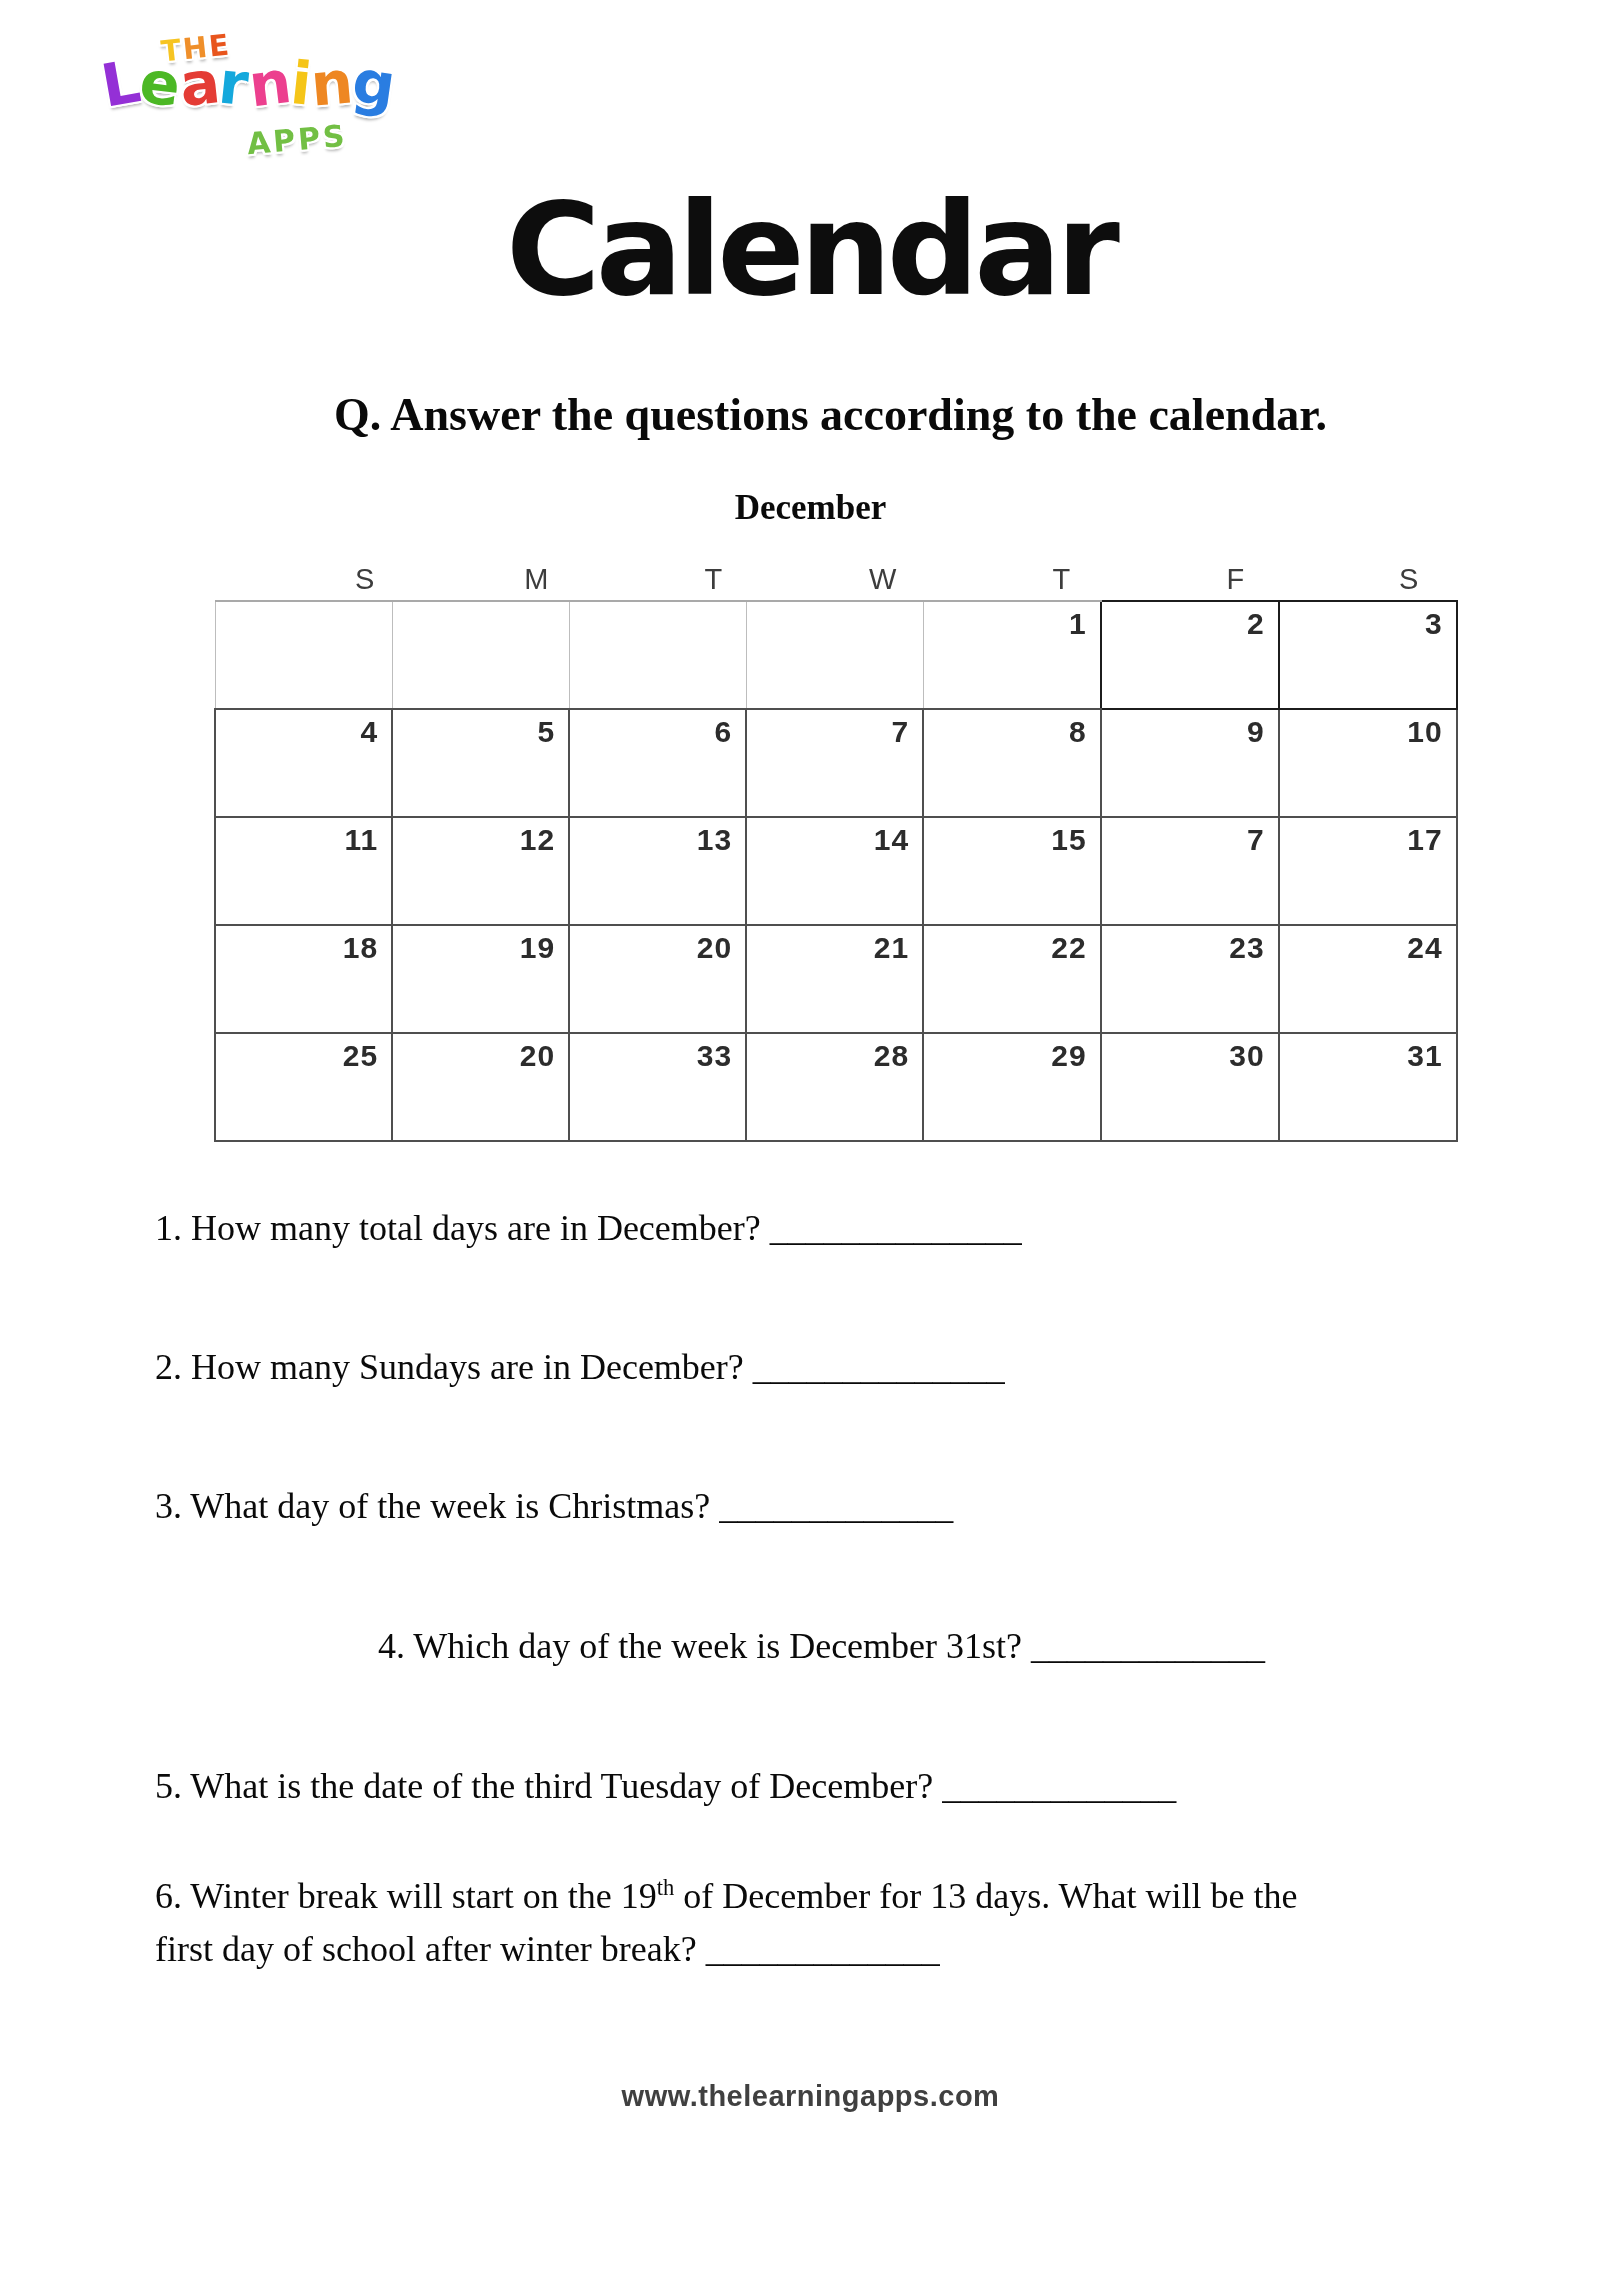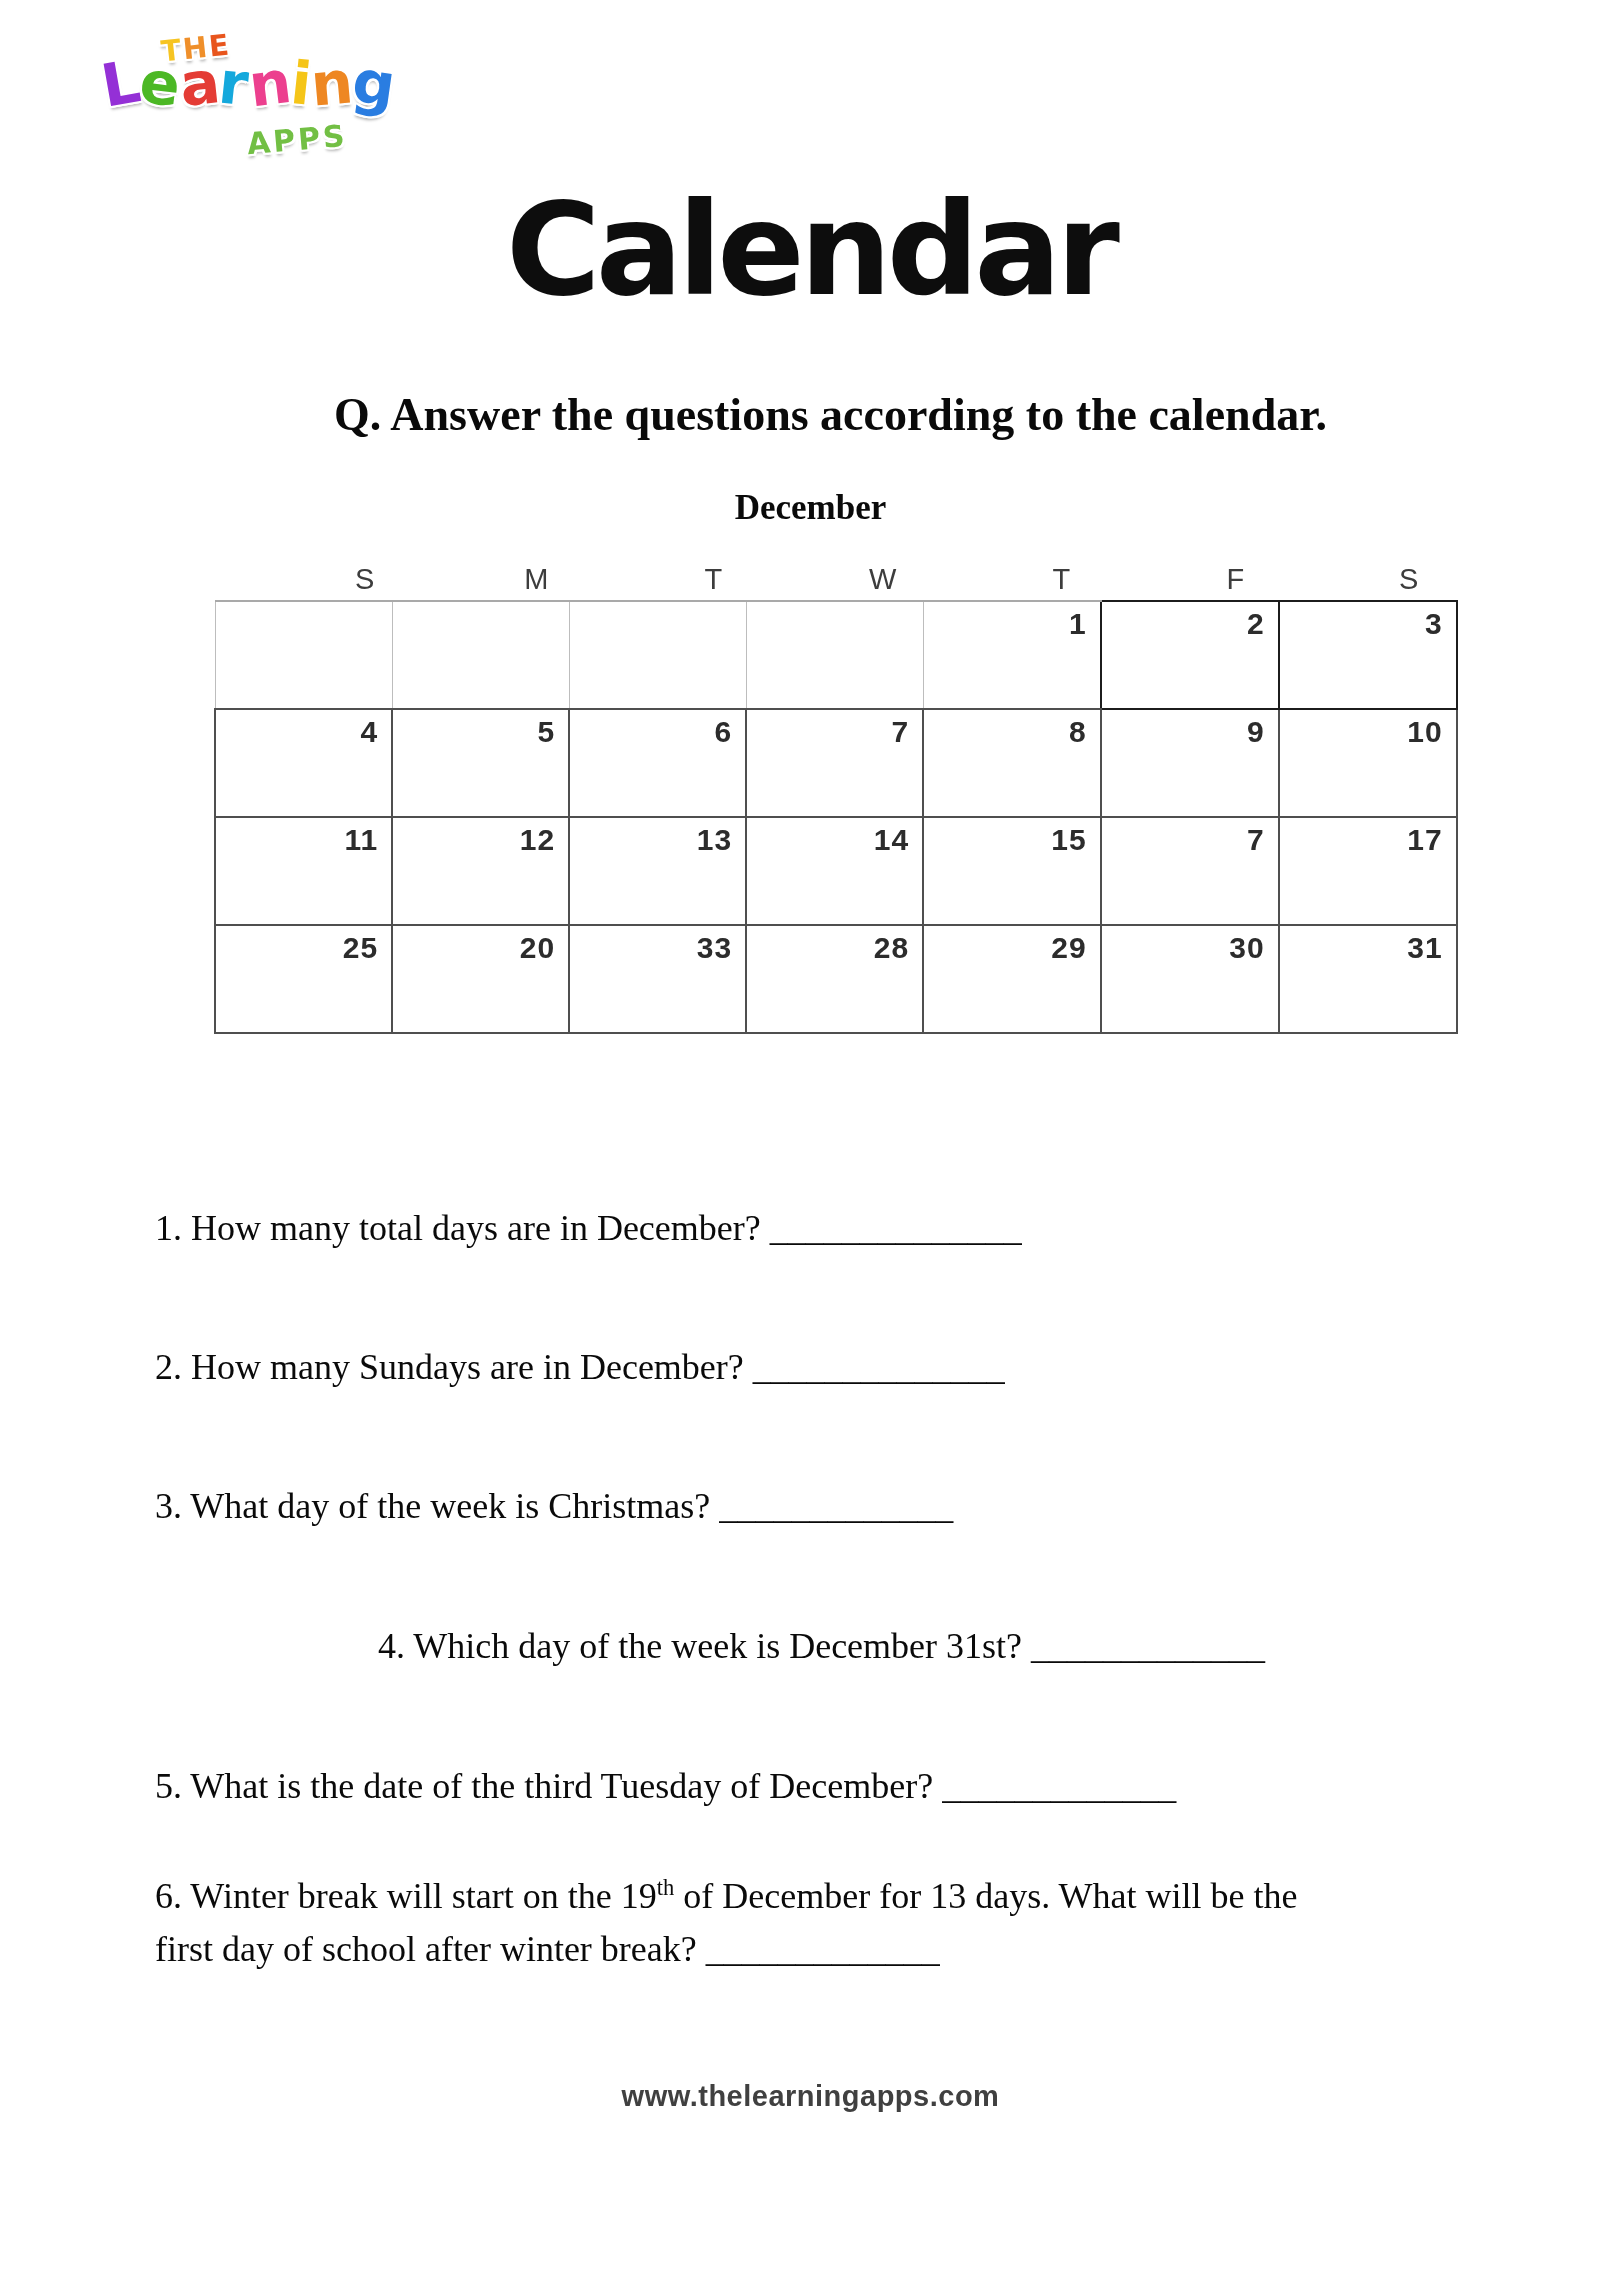--- a/index.html
+++ b/index.html
@@ -153,20 +153,43 @@
           </td>
           <td class="body">
             <span class="daynum">7</span>
           </td>
           <td class="body">
             <span class="daynum">17</span>
           </td>
         </tr>
         <tr>
           <td class="body sunday">
+            <span class="daynum">18</span>
+          </td>
+          <td class="body">
+            <span class="daynum">19</span>
+          </td>
+          <td class="body">
+            <span class="daynum">20</span>
+          </td>
+          <td class="body">
+            <span class="daynum">21</span>
+          </td>
+          <td class="body">
+            <span class="daynum">22</span>
+          </td>
+          <td class="body">
+            <span class="daynum">23</span>
+          </td>
+          <td class="body">
+            <span class="daynum">24</span>
+          </td>
+        </tr>
+        <tr>
+          <td class="body sunday">
             <span class="daynum">25</span>
           </td>
           <td class="body">
             <span class="daynum">20</span>
           </td>
           <td class="body">
             <span class="daynum">33</span>
           </td>
           <td class="body">
             <span class="daynum">28</span>

